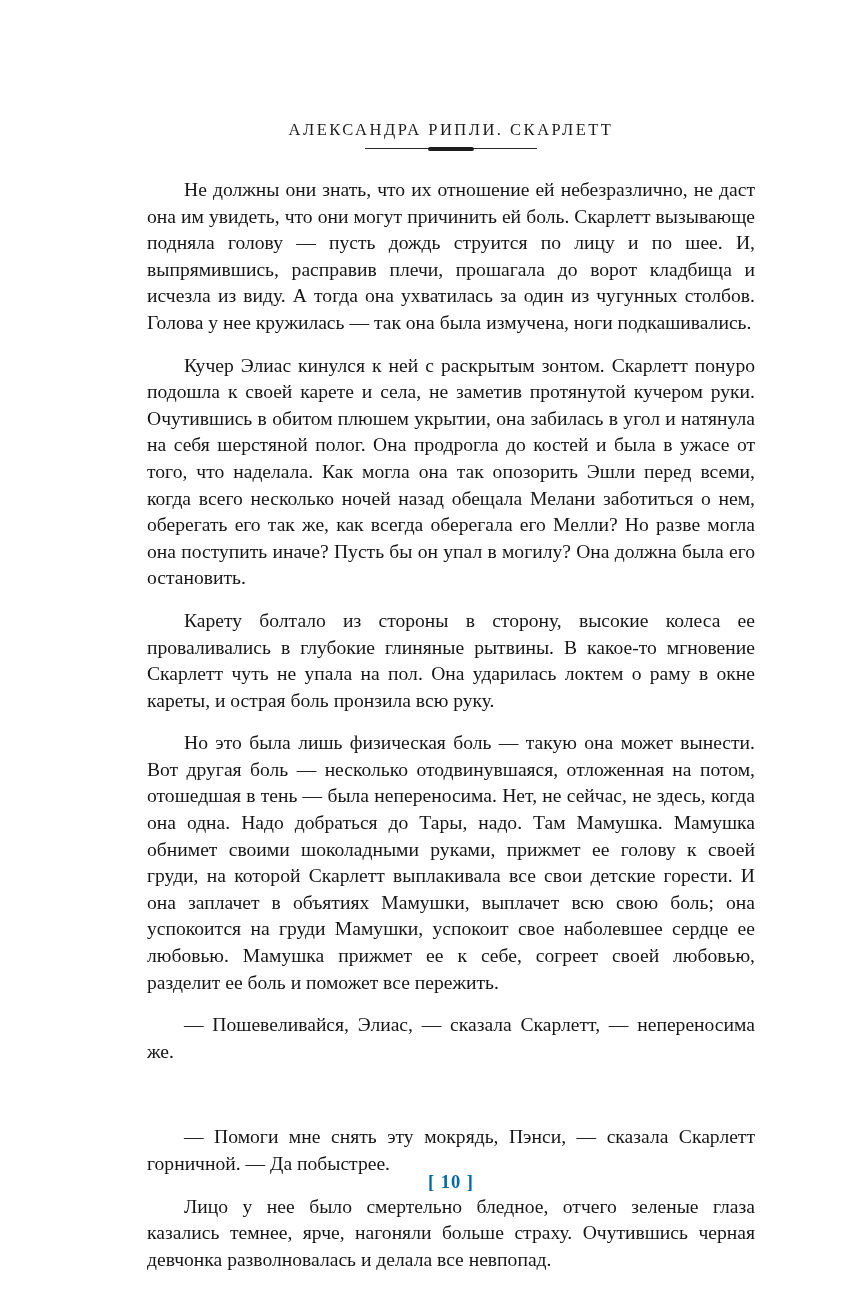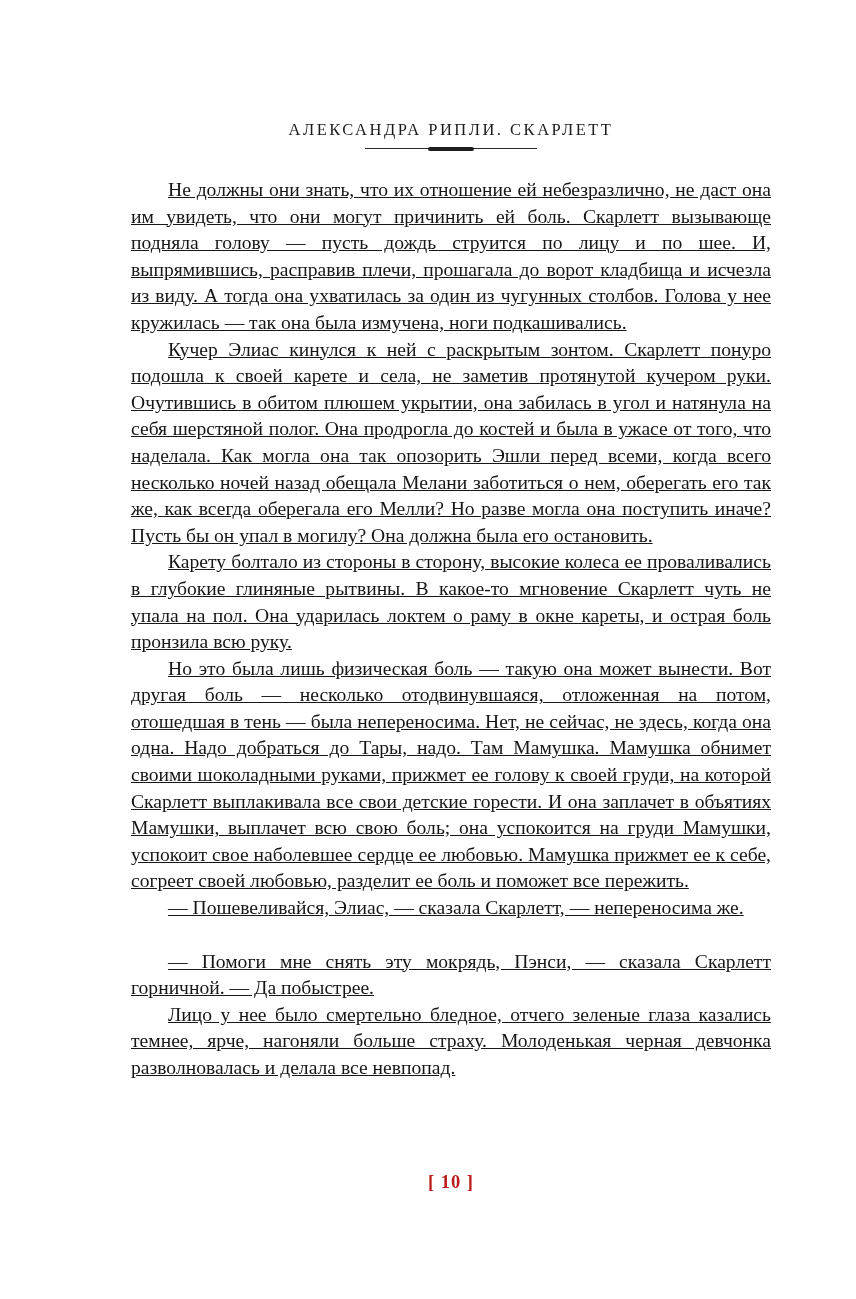--- a/index.html
+++ b/index.html
@@ -68,41 +68,40 @@
   .body-text {
     margin-top: 26px;
     font-size: 19.6px;
     line-height: 26.6px;
     text-align: justify;
     color: #161616;
   }
 
   .body-text p {
     text-indent: 37px;
-    margin: 0;
-    text-decoration: underline;
+    margin: 16px;
   }
 
   .scene-break {
     height: 27px;
   }
 
   .page-footer {
     position: absolute;
     left: 131px;
     width: 640px;
     bottom: 106px;
     text-align: center;
   }
 
   .page-number {
     font-size: 18.5px;
     font-weight: bold;
     letter-spacing: 1px;
-    color: #b91c1c;
+    color: #0369a1;
   }
 </style>
 </head>
 <body>
 
 <div class="page">
   <div class="content-column">
 
     <div class="running-header">
       <div class="running-title">АЛЕКСАНДРА РИПЛИ. СКАРЛЕТТ</div>
@@ -113,21 +112,21 @@
     </div>
 
     <div class="body-text">
       <p>Не должны они знать, что их отношение ей небезразлично, не даст она им увидеть, что они могут причинить ей боль. Скарлетт вызывающе подняла голову — пусть дождь струится по лицу и по шее. И, выпрямившись, расправив плечи, прошагала до ворот кладбища и исчезла из виду. А тогда она ухватилась за один из чугунных столбов. Голова у нее кружилась — так она была измучена, ноги подкашивались.</p>
       <p>Кучер Элиас кинулся к ней с раскрытым зонтом. Скарлетт понуро подошла к своей карете и села, не заметив протянутой кучером руки. Очутившись в обитом плюшем укрытии, она забилась в угол и натянула на себя шерстяной полог. Она продрогла до костей и была в ужасе от того, что наделала. Как могла она так опозорить Эшли перед всеми, когда всего несколько ночей назад обещала Мелани заботиться о нем, оберегать его так же, как всегда оберегала его Мелли? Но разве могла она поступить иначе? Пусть бы он упал в могилу? Она должна была его остановить.</p>
       <p>Карету болтало из стороны в сторону, высокие колеса ее проваливались в глубокие глиняные рытвины. В какое-то мгновение Скарлетт чуть не упала на пол. Она ударилась локтем о раму в окне кареты, и острая боль пронзила всю руку.</p>
       <p>Но это была лишь физическая боль — такую она может вынести. Вот другая боль — несколько отодвинувшаяся, отложенная на потом, отошедшая в тень — была непереносима. Нет, не сейчас, не здесь, когда она одна. Надо добраться до Тары, надо. Там Мамушка. Мамушка обнимет своими шоколадными руками, прижмет ее голову к своей груди, на которой Скарлетт выплакивала все свои детские горести. И она заплачет в объятиях Мамушки, выплачет всю свою боль; она успокоится на груди Мамушки, успокоит свое наболевшее сердце ее любовью. Мамушка прижмет ее к себе, согреет своей любовью, разделит ее боль и поможет все пережить.</p>
       <p>— Пошевеливайся, Элиас, — сказала Скарлетт, — непереносима же.</p>
       <div class="scene-break"></div>
       <p>— Помоги мне снять эту мокрядь, Пэнси, — сказала Скарлетт горничной. — Да побыстрее.</p>
-      <p>Лицо у нее было смертельно бледное, отчего зеленые глаза казались темнее, ярче, нагоняли больше страху. Молоденькая черная девчонка разволновалась и делала все невпопад.</p>
+      <p>Лицо у нее было смертельно бледное, отчего зеленые глаза казались темнее, ярче, нагоняли больше страху. Очутившись черная девчонка разволновалась и делала все невпопад.</p>
     </div>
 
   </div>
 
   <div class="page-footer">
     <span class="page-number">[ 10 ]</span>
   </div>
 </div>
 
 </body></html>

